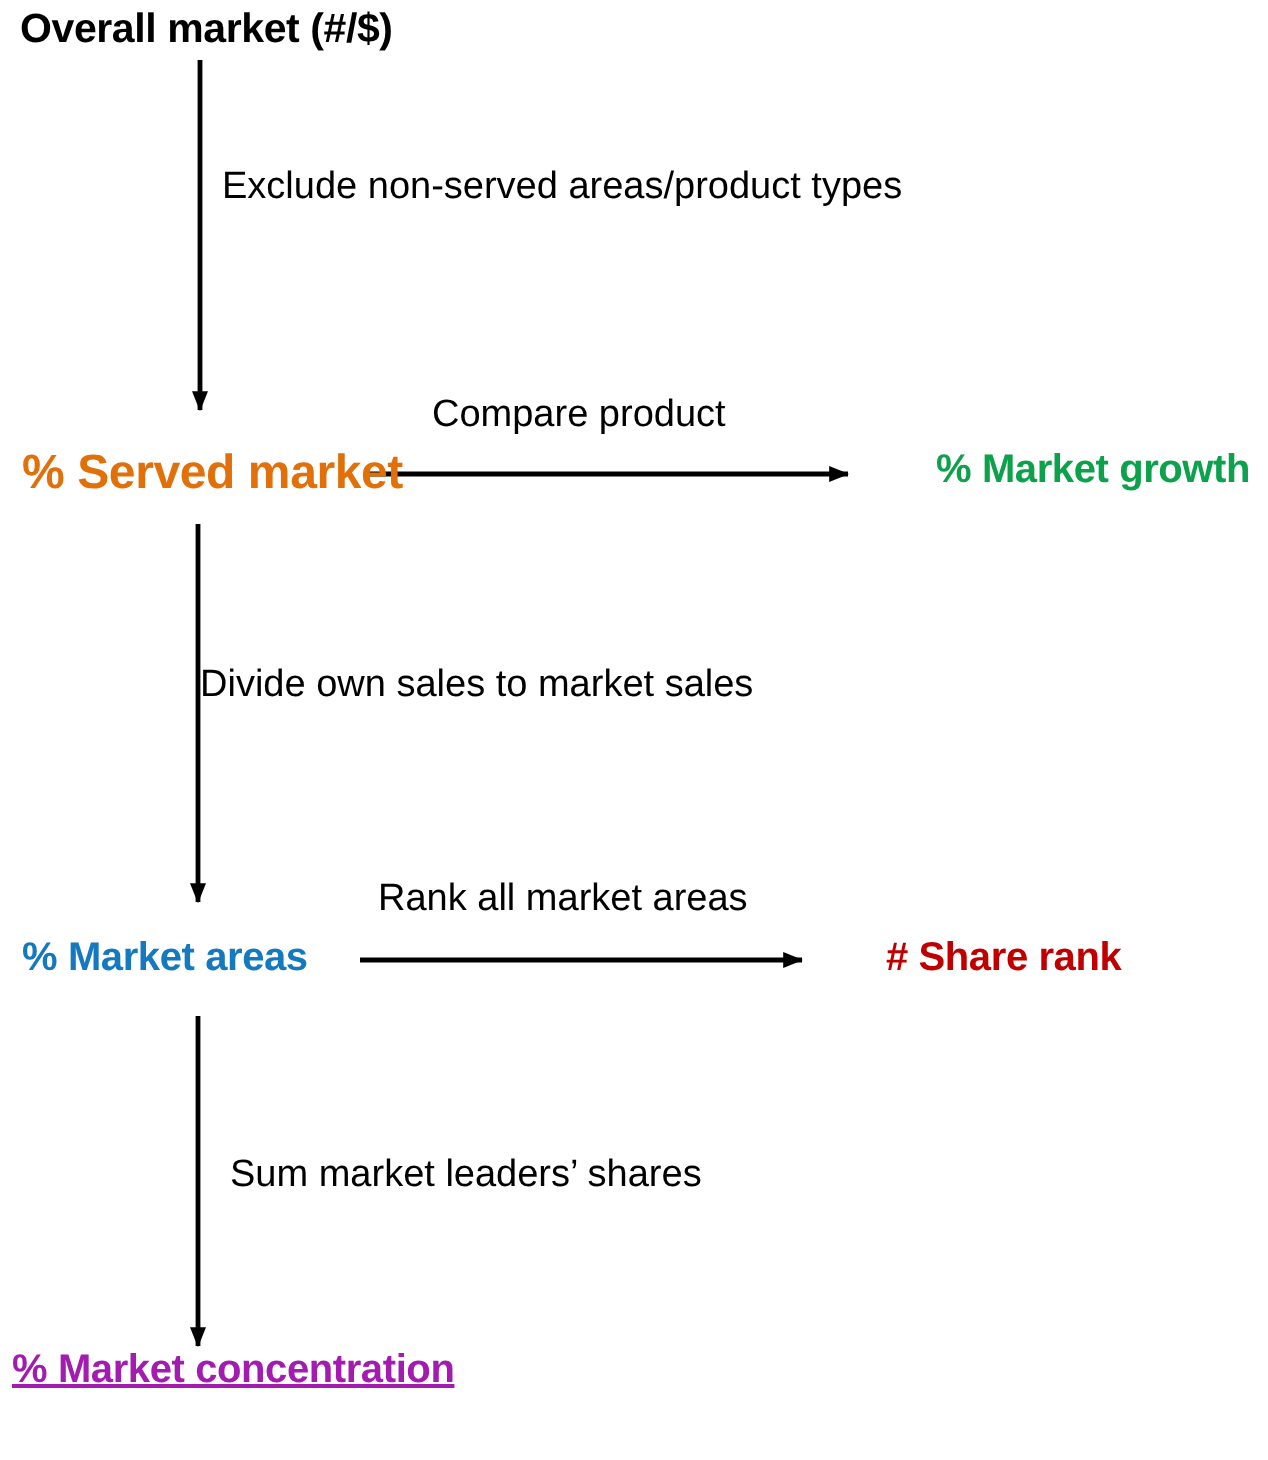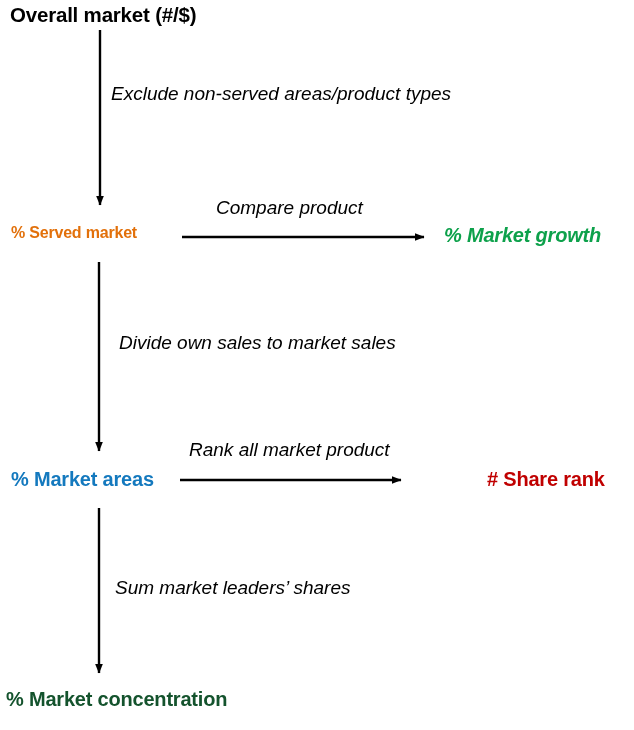--- a/index.html
+++ b/index.html
@@ -25,82 +25,80 @@
   .node {
     position: absolute;
     font-family: "Liberation Sans", sans-serif;
     font-weight: bold;
     white-space: nowrap;
     line-height: 1.1;
   }
   .edge-label {
     position: absolute;
     font-family: "Liberation Sans", sans-serif;
-    font-style: italic;
     font-weight: normal;
     font-size: 19px;
     color: #000000;
     white-space: nowrap;
     line-height: 1.1;
   }
   #node-overall-market {
     left: 10px;
     top: 4px;
     font-size: 20.5px;
     color: #000000;
     letter-spacing: -0.2px;
     text-align: right;
   }
   #node-served-market {
     left: 11px;
     top: 224px;
-    font-size: 16px;
+    font-size: 24px;
     color: #E2700A;
     letter-spacing: -0.2px;
   }
   #node-market-growth {
-    left: 444px;
+    left: 468px;
     top: 224px;
     font-size: 20px;
     color: #0DA14B;
     letter-spacing: -0.2px;
-    font-style: italic;
   }
   #node-market-share {
     left: 11px;
     top: 468px;
     font-size: 20px;
     color: #1479BE;
     letter-spacing: -0.2px;
   }
   #node-share-rank {
     left: 443px;
     top: 468px;
     font-size: 20px;
     color: #C00000;
     letter-spacing: -0.2px;
-    margin-left: 44px;
   }
   #node-market-concentration {
     left: 6px;
-    top: 688px;
+    top: 674px;
     font-size: 20px;
-    color: #14532d;
+    color: #a21caf;
     letter-spacing: -0.2px;
+    text-decoration: underline;
   }
   #label-exclude {
     left: 111px;
     top: 84px;
   }
   #label-compare {
     left: 216px;
     top: 198px;
   }
   #label-divide {
-    left: 119px;
+    left: 100px;
     top: 333px;
     text-align: right;
   }
   #label-rank {
     left: 189px;
     top: 440px;
   }
   #label-sum {
     left: 115px;
     top: 578px;
@@ -148,15 +146,15 @@
 <div class="node" id="node-share-rank"># Share rank</div>
 
 <div class="node" id="node-market-concentration">% Market concentration</div>
 
 <div class="edge-label" id="label-exclude">Exclude non-served areas/product types</div>
 
 <div class="edge-label" id="label-compare">Compare product</div>
 
 <div class="edge-label" id="label-divide">Divide own sales to market sales</div>
 
-<div class="edge-label" id="label-rank">Rank all market product</div>
+<div class="edge-label" id="label-rank">Rank all market areas</div>
 
 <div class="edge-label" id="label-sum">Sum market leaders’ shares</div>
 
 </body></html>

